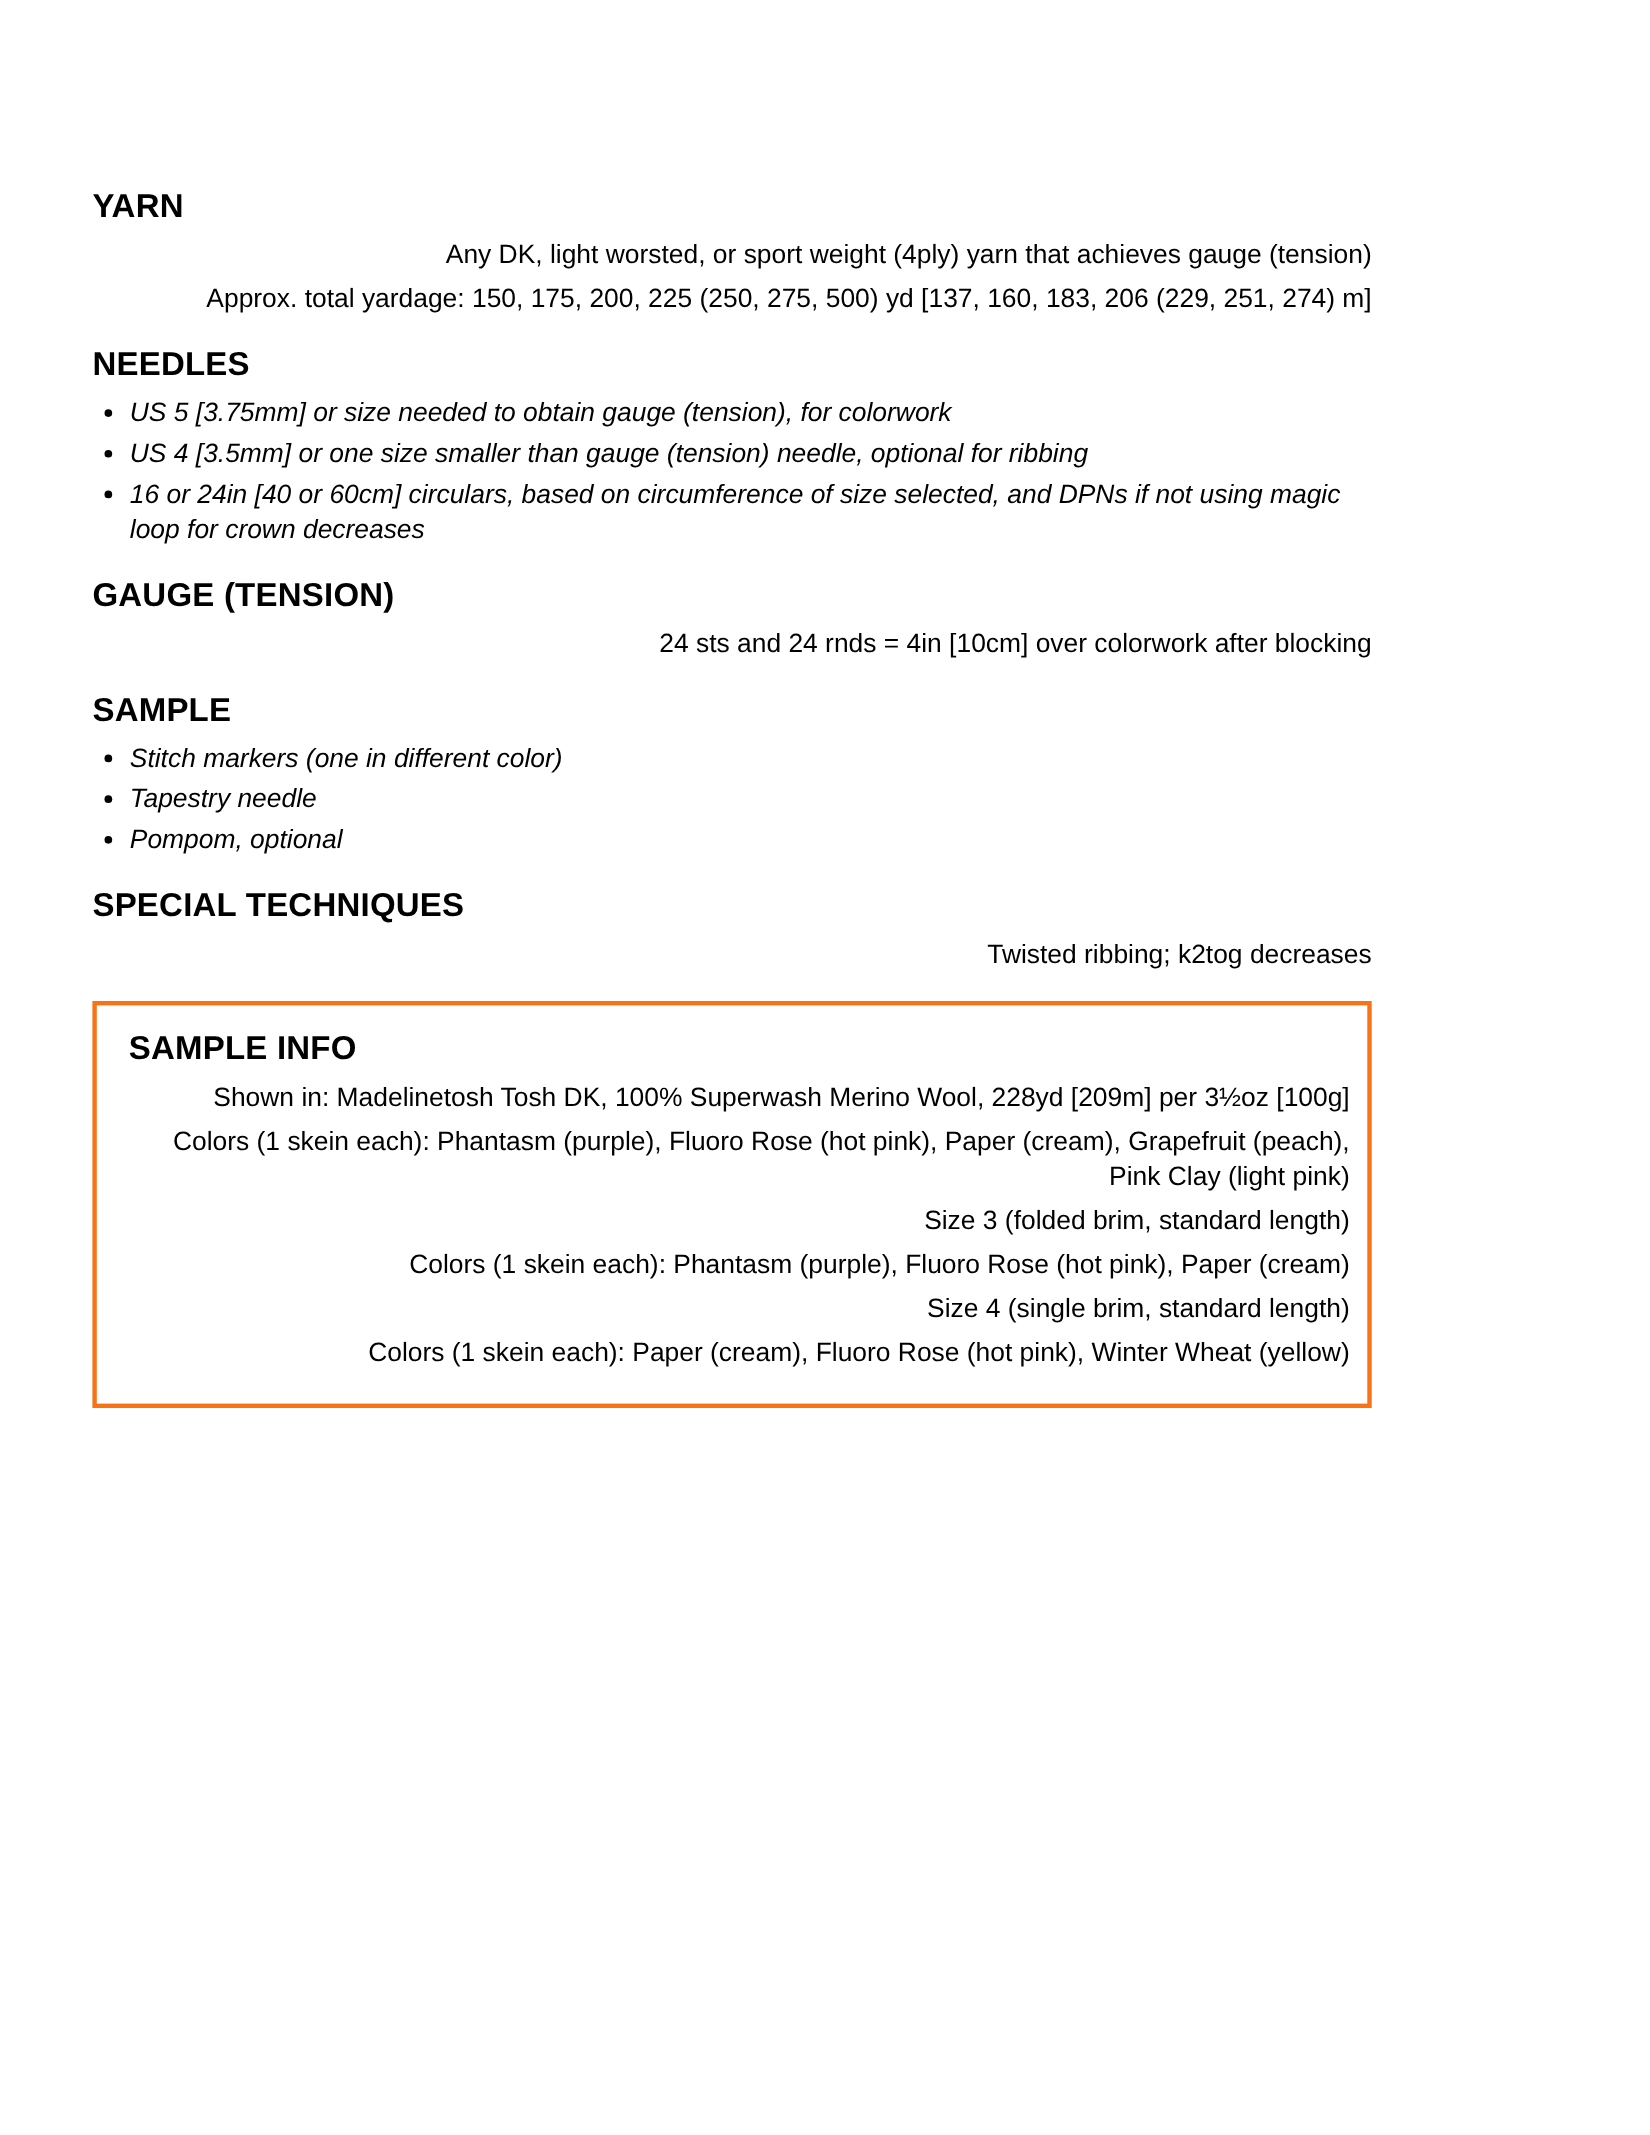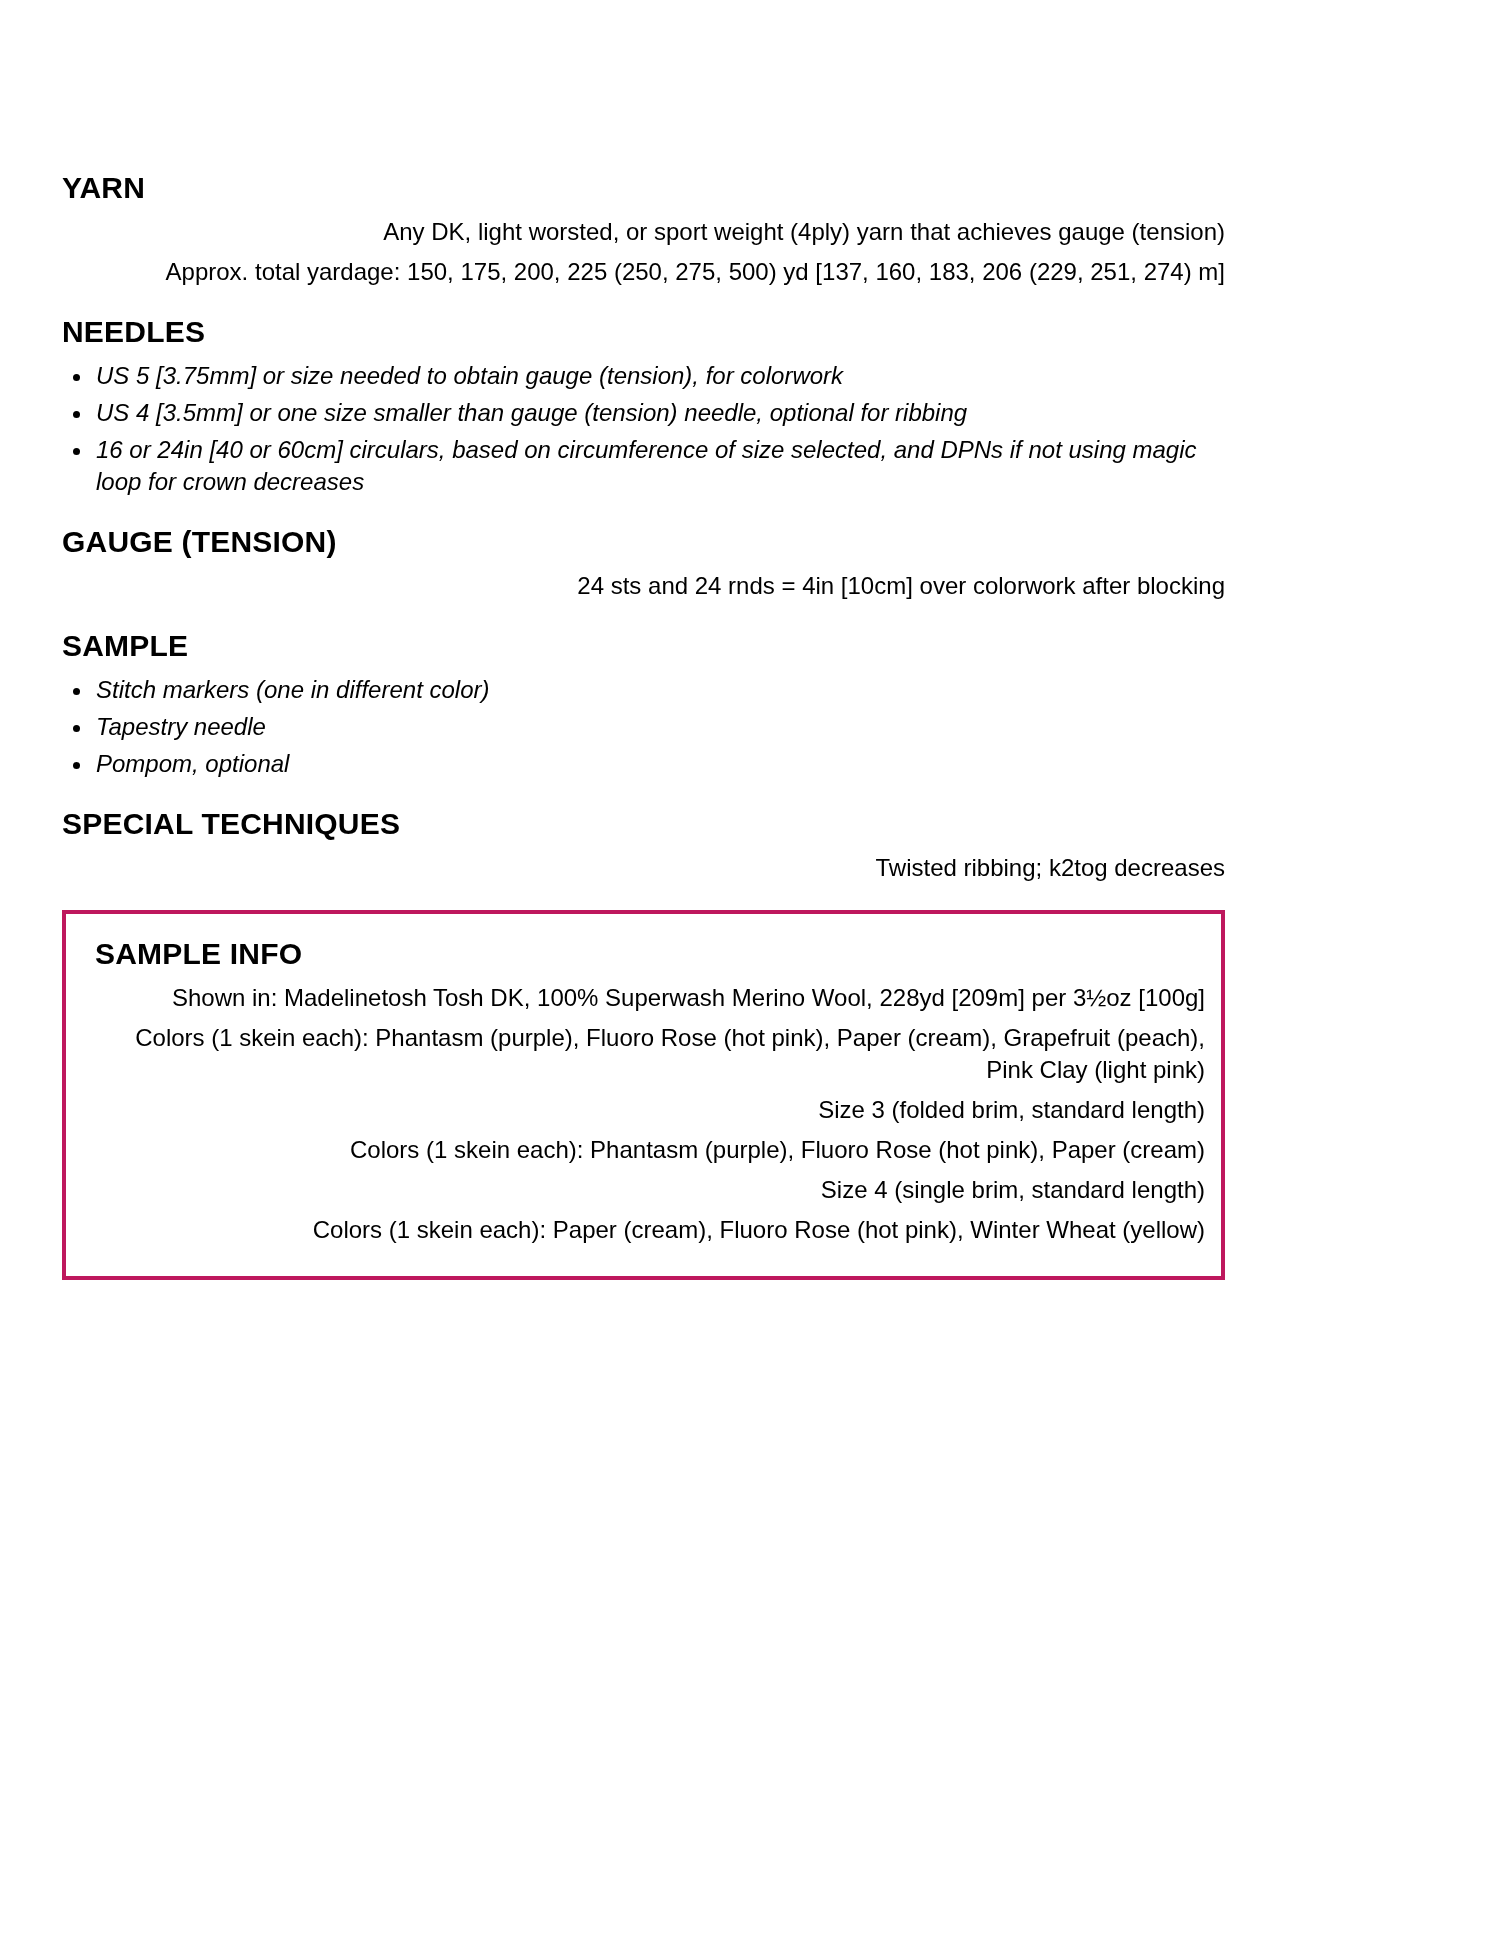--- a/index.html
+++ b/index.html
@@ -15,21 +15,21 @@
     font-size: 24px;
     line-height: 32px;
     -webkit-font-smoothing: antialiased;
     box-sizing: border-box;
     overflow: hidden;
   }
   .page {
     box-sizing: border-box;
     width: 1500px;
     height: 1941px;
-    padding: 170px 187px 0 62px;
+    padding: 170px 187px 0 84px;
   }
   .content {
     width: 1163px;
   }
   h2 {
     font-size: 30px;
     line-height: 36px;
     font-weight: bold;
     margin: 26px 0 10px 0;
     letter-spacing: 0.2px;
@@ -46,21 +46,21 @@
     padding-left: 32px;
     list-style: disc outside;
     font-style: italic;
   }
   li {
     margin: 5px 0;
     padding-left: 2px;
   }
   .sample-box {
     box-sizing: border-box;
-    border: 4px solid #be185d;
+    border: 4px solid #f97316;
     margin-top: 26px;
     padding: 22px 16px 22px 29px;
     width: 1163px;
   }
   .sample-box h2 {
     margin: 0 0 10px 0;
   }
   .sample-box p {
     margin: 8px 0;
   }

